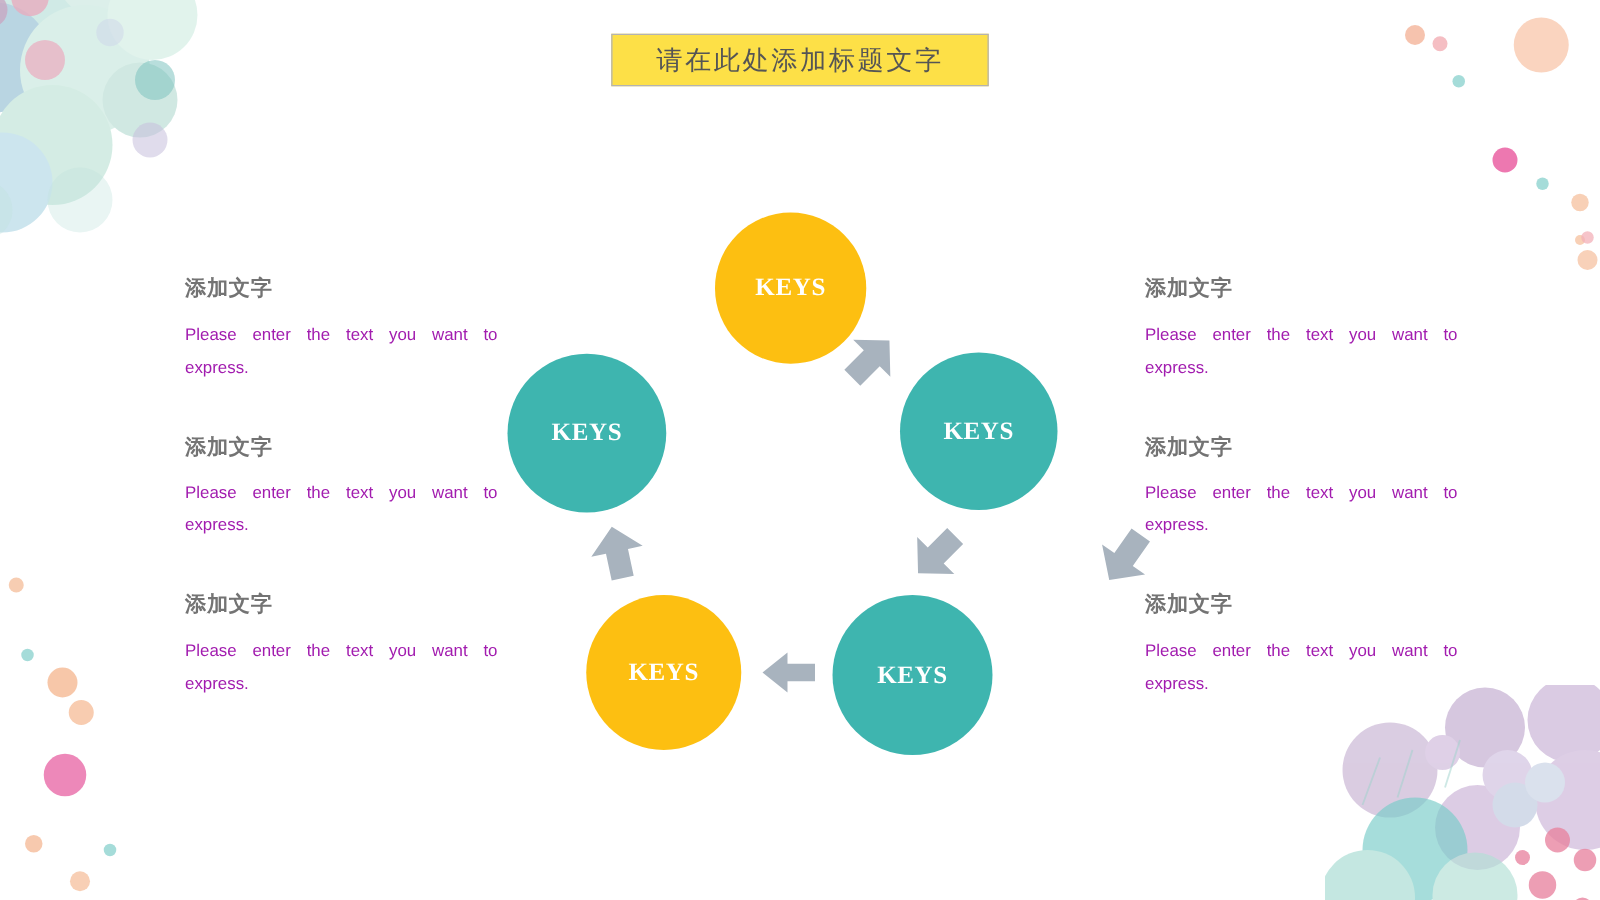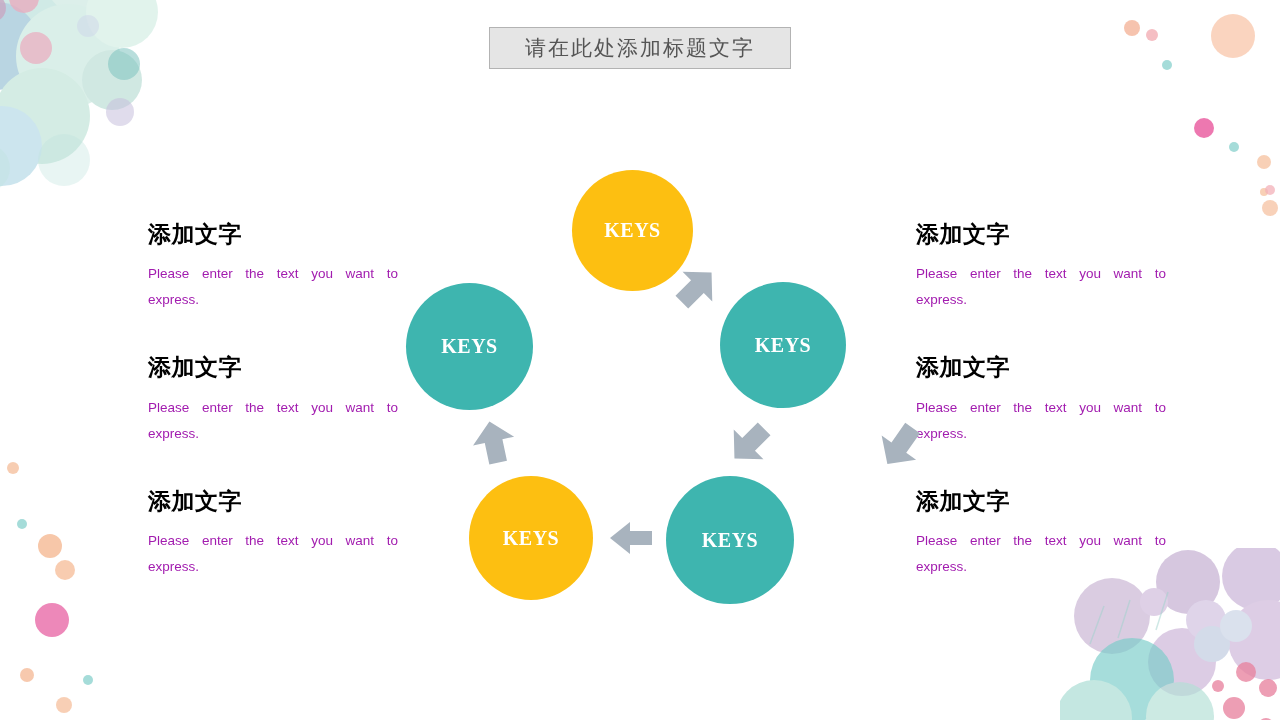--- a/index.html
+++ b/index.html
@@ -35,21 +35,21 @@
     position: absolute;
     left: 489px;
     top: 27px;
     width: 302px;
     height: 42px;
     border: 1px solid #b3b3b3;
     box-sizing: border-box;
     display: flex;
     align-items: center;
     justify-content: center;
-    background: #e5e5e5;
+    background: #fde047;
   }
   #title-text {
     font-size: 21px;
     color: #555555;
     letter-spacing: 2px;
     font-family: "DejaVu Sans", "Liberation Sans", sans-serif;
     white-space: nowrap;
   }
 
   
@@ -58,23 +58,23 @@
     width: 250px;
   }
   #col-left  { left: 148px; top: 222px; }
   #col-right { left: 916px; top: 222px; }
 
   .text-block { margin-bottom: 42px; }
   .text-block:last-child { margin-bottom: 0; }
 
   .block-heading {
     font-family: "DejaVu Sans", "Liberation Sans", sans-serif;
-    font-size: 23px;
+    font-size: 17px;
     font-weight: bold;
-    color: #000000;
+    color: #737373;
     margin: 0 0 14px 0;
     line-height: 1.1;
     letter-spacing: 0.5px;
   }
   .block-body {
     font-family: "Liberation Sans", sans-serif;
     font-size: 13.5px;
     color: #a21caf;
     line-height: 26px;
     margin: 0;

